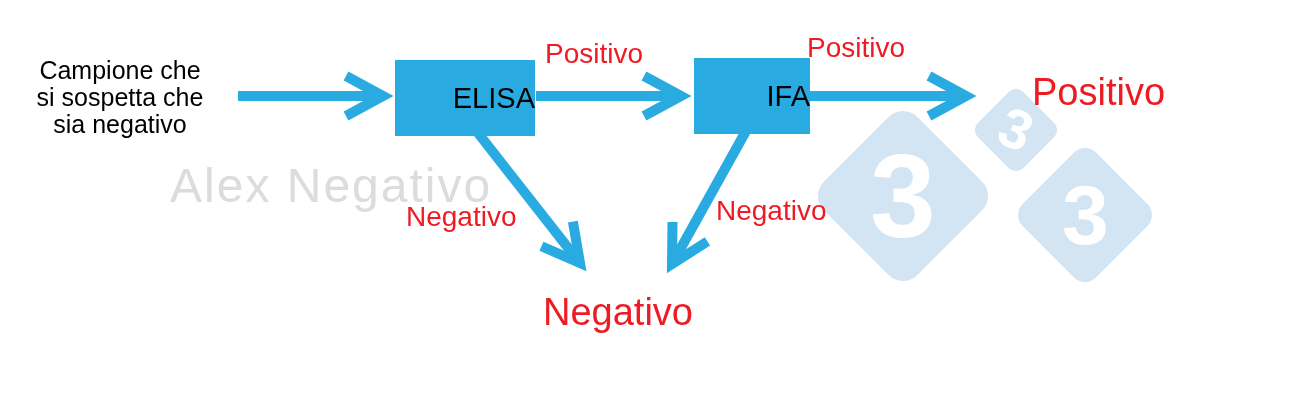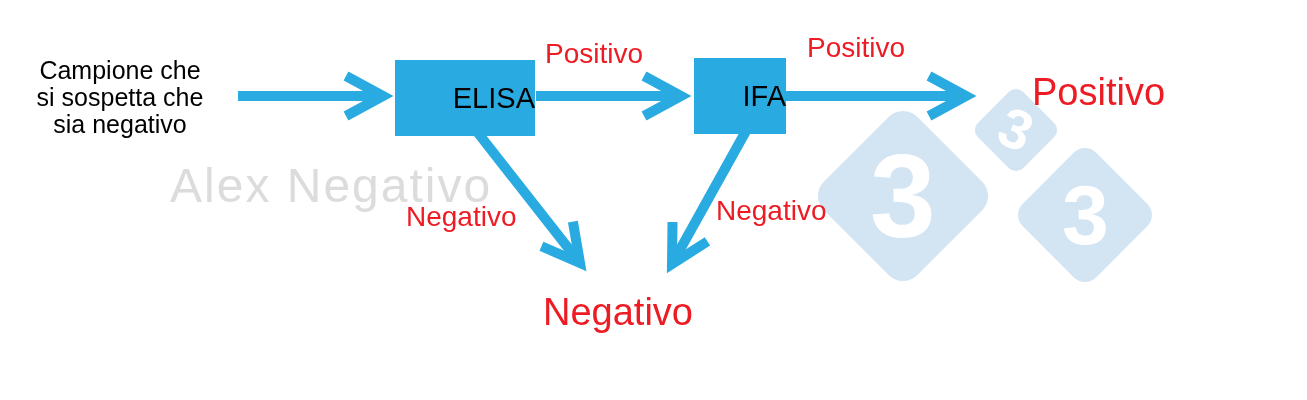--- a/index.html
+++ b/index.html
@@ -49,21 +49,21 @@
   .shaft{stroke-width:10;}
   
   .node{
     position:absolute;
     background:var(--accent);
     color:var(--node-text);
     display:flex;align-items:center;justify-content:flex-end;
     font-size:29px;
   }
   .node-elisa{left:395px;top:60px;width:140px;height:76px;}
-  .node-ifa{left:694px;top:58px;width:92px;height:76px;}
+  .node-ifa{left:694px;top:58px;width:92px;height:76px;padding-left:24px;}
   
   .source-text{
     position:absolute;left:4px;top:57px;width:232px;
     font-size:25px;line-height:27px;
     color:#000000;text-align:center;
     white-space:pre-line;
   }
   .edge-label{
     position:absolute;
     color:var(--label-red);

